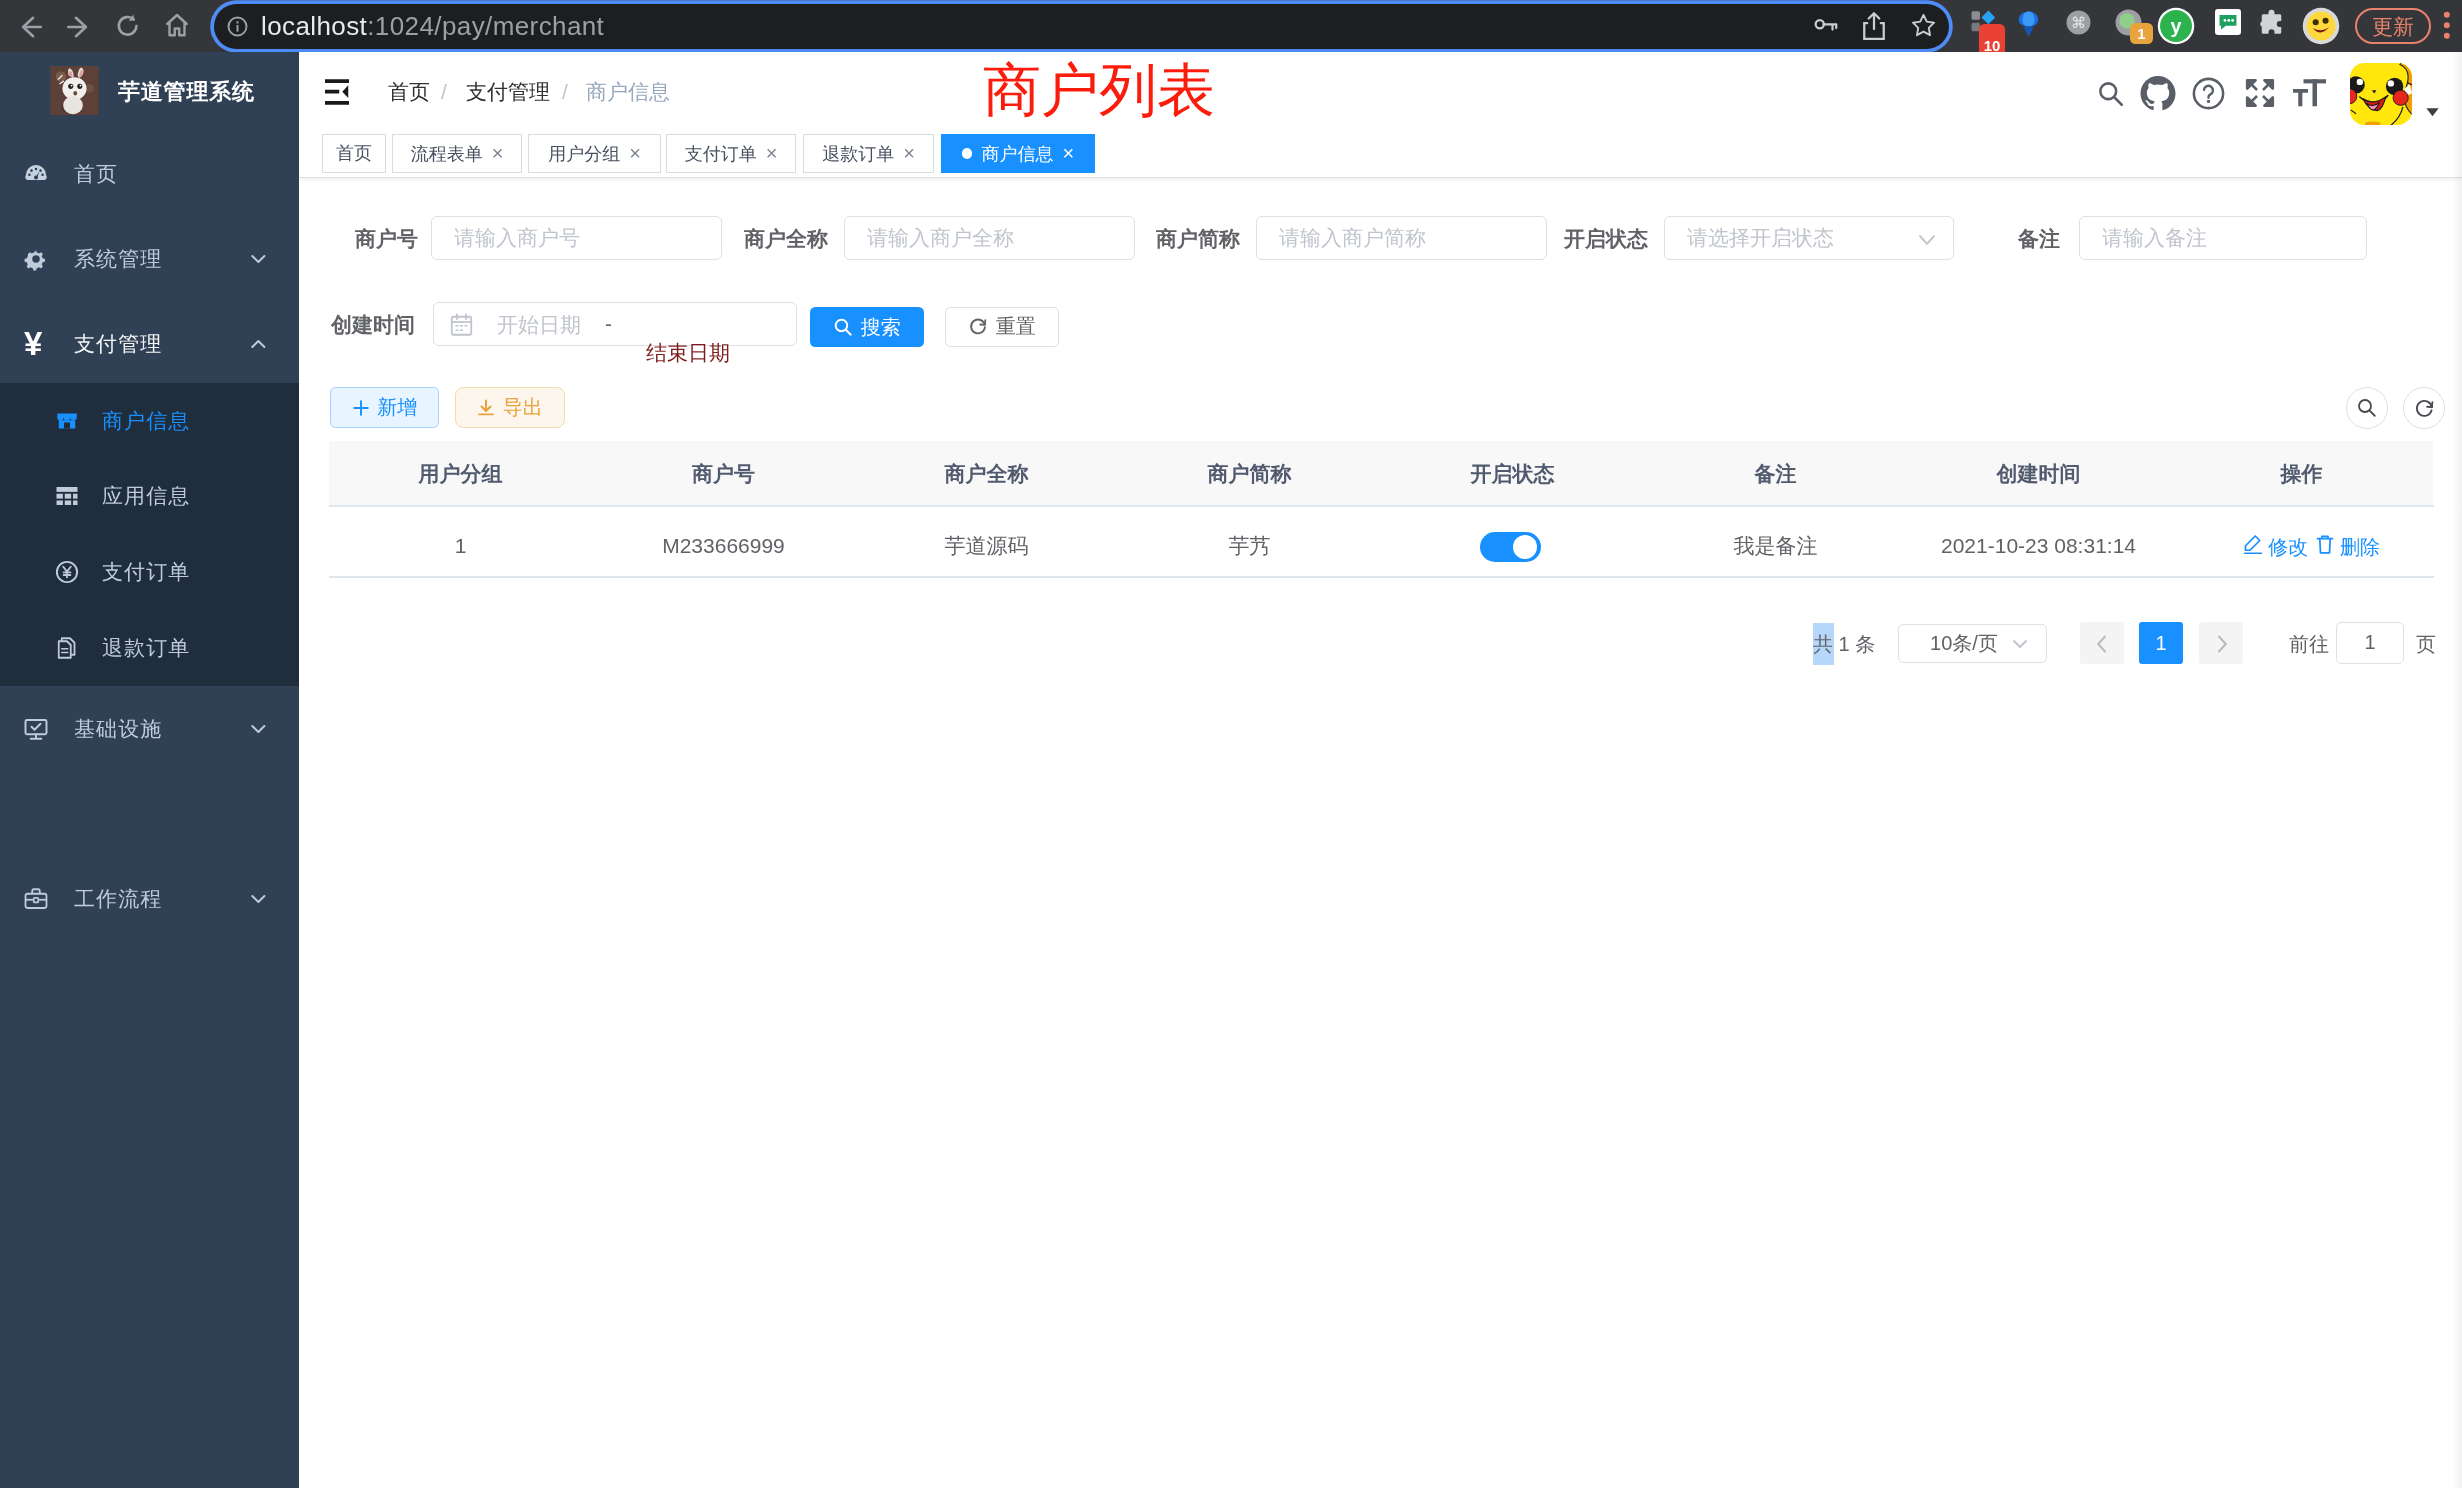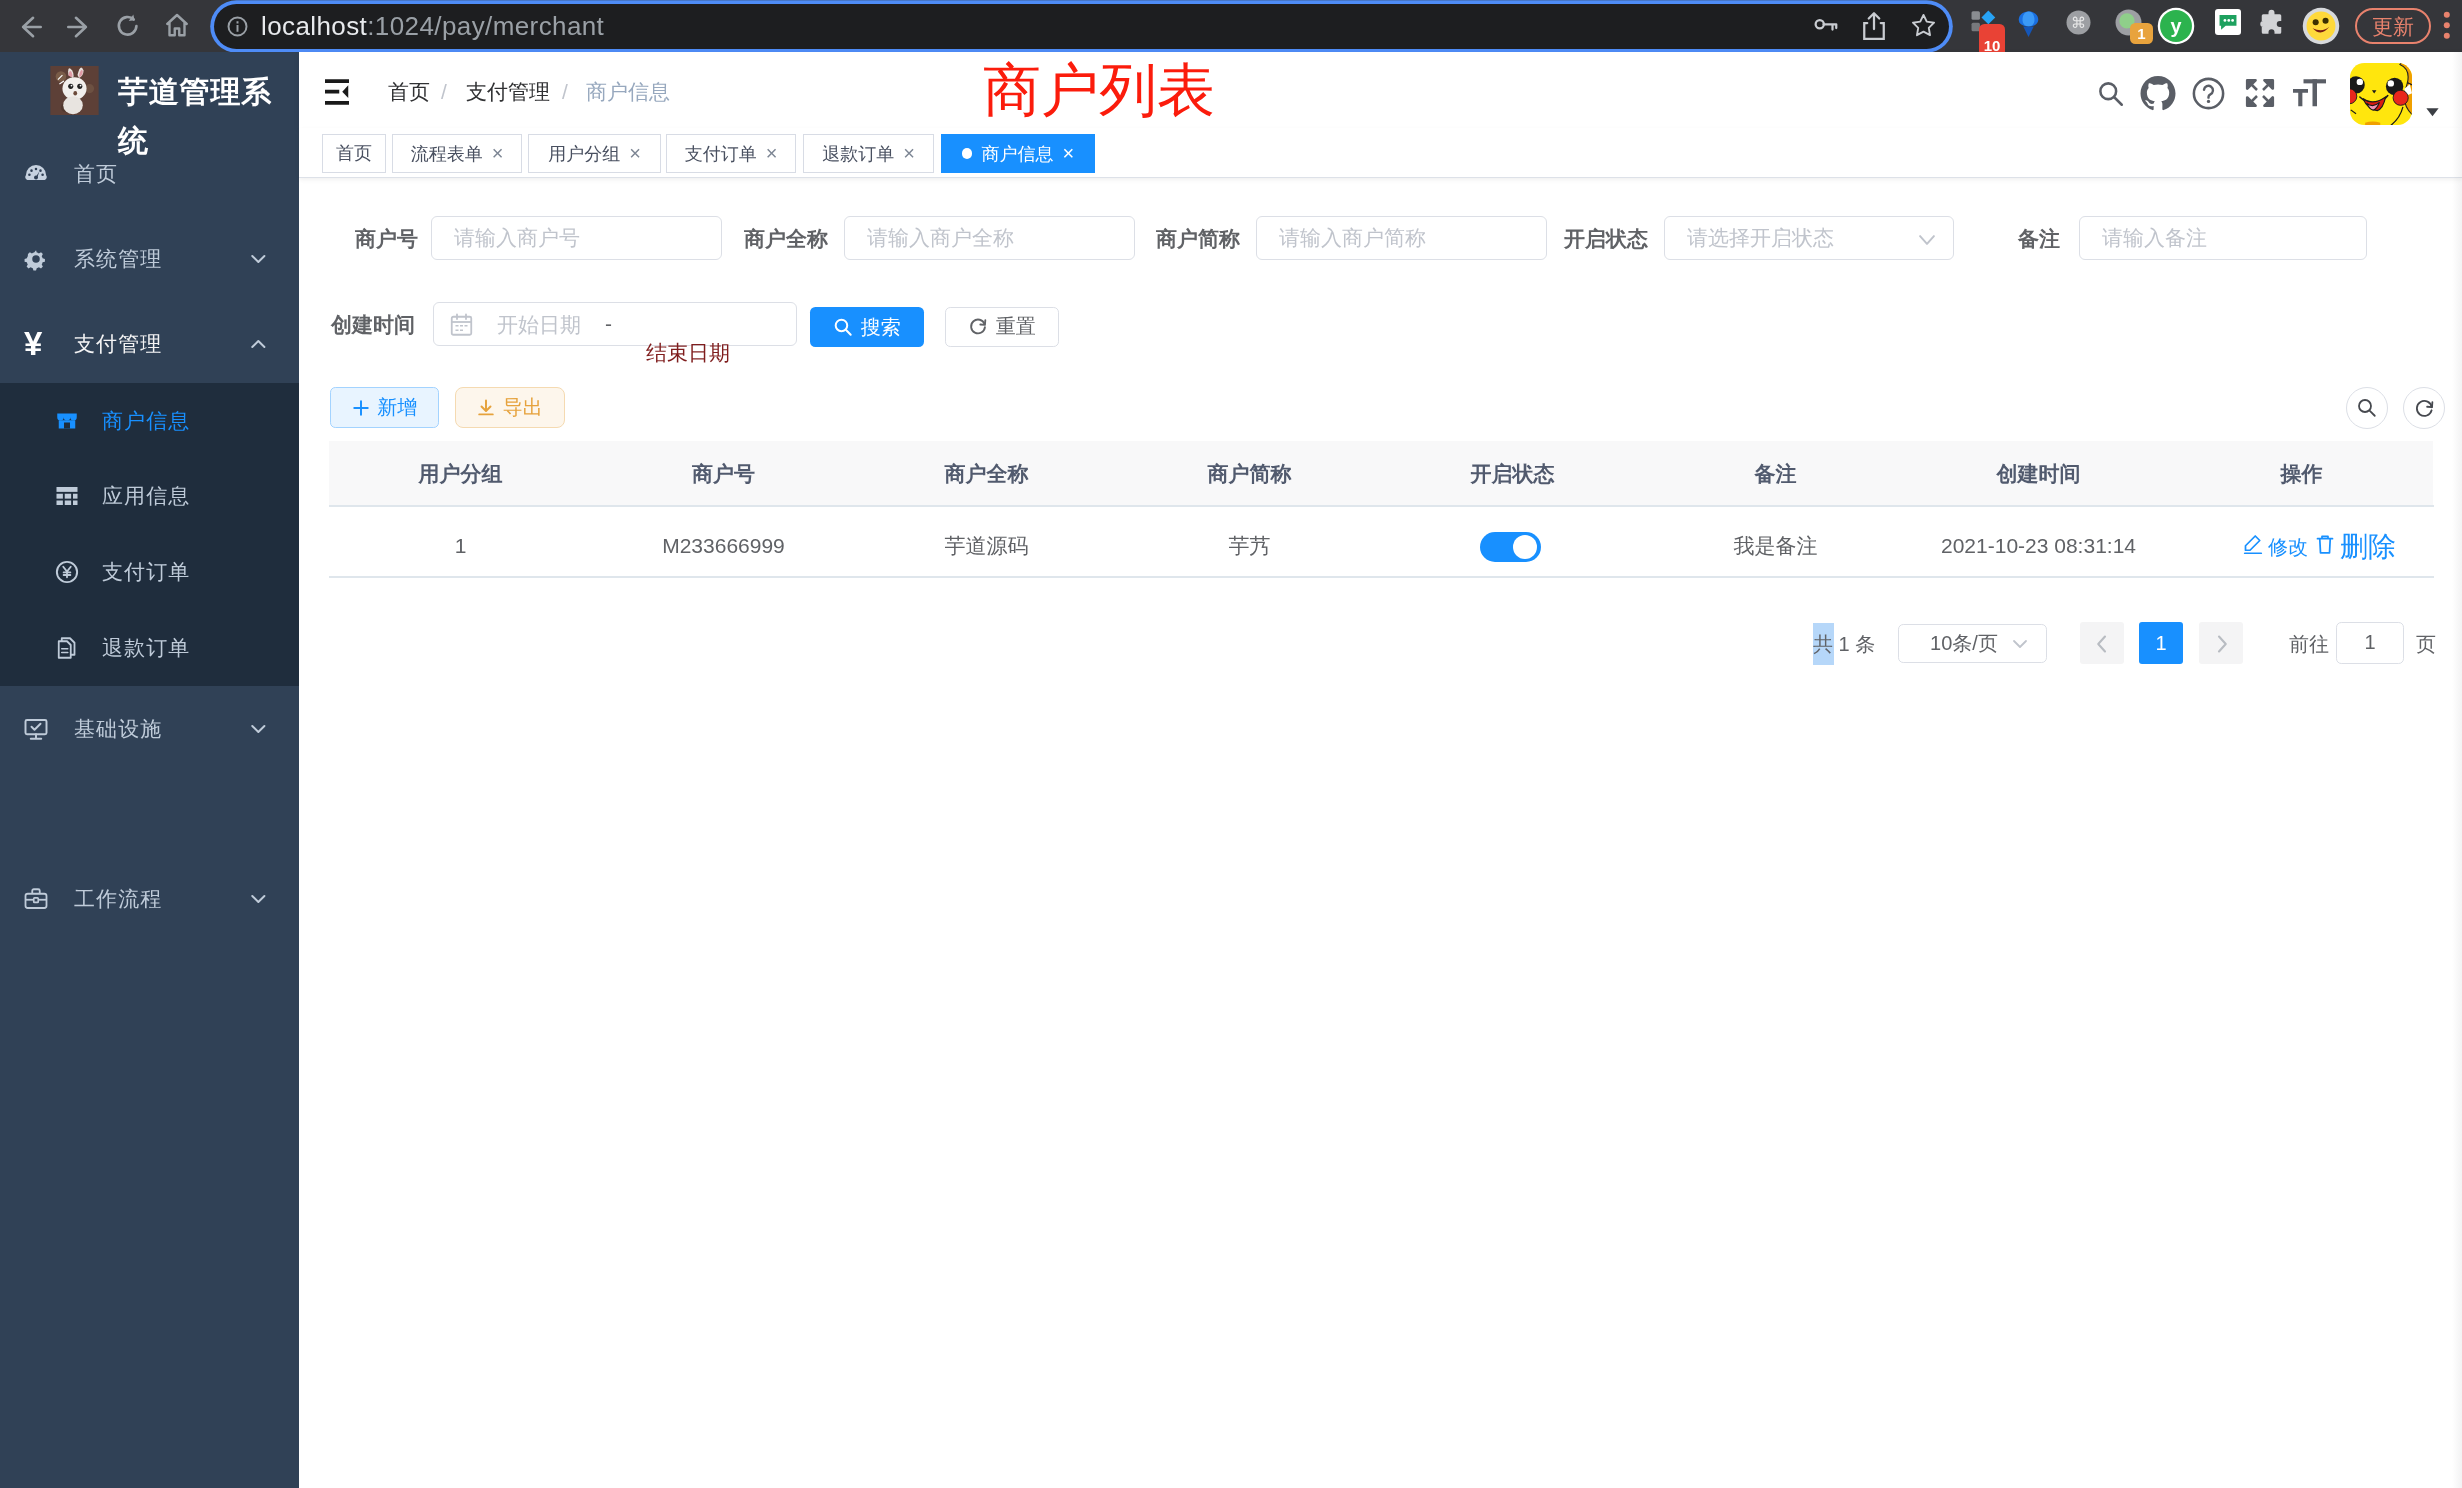--- a/index.html
+++ b/index.html
@@ -15,21 +15,21 @@
 
 
 #sidebar { position:absolute; left:0; top:52px; width:299px; height:1437px; background:#304156; }
 #submenu-bg { position:absolute; left:0; top:331px; width:299px; height:303px; background:#1f2d3d; }
 .menu-item { position:absolute; left:0; width:299px; height:85px; }
 .mi-text { position:absolute; left:74px; top:50%; transform:translateY(-50%); font-size:21px; color:#bfcbd9; letter-spacing:1.1px; }
 .mi-icon { position:absolute; left:24px; top:50%; transform:translateY(-50%); width:24px; height:24px; }
 .mi-arrow { position:absolute; left:250px; top:50%; transform:translateY(-50%); width:16.7px; height:16.7px; }
 .sub-item .mi-text { left:102px; }
 .sub-item .mi-icon { left:55px; }
-#logo-title { position:absolute; left:118px; top:15px; height:49px; line-height:49px; color:#fff; font-weight:bold; font-size:30px; letter-spacing:0.8px; }
+#logo-title { position:absolute; left:118px; top:15px; height:49px; line-height:49px; color:#fff; font-weight:bold; font-size:22px; letter-spacing:0.8px; }
 
 
 #navbar { position:absolute; left:299px; top:52px; width:2164px; height:76px; background:#fff; box-shadow:0 1.5px 6px rgba(0,21,41,.08); }
 .crumb { position:absolute; top:0; height:76px; line-height:79px; font-size:21px; }
 .nav-ic { position:absolute; top:0; }
 
 
 #tags { position:absolute; left:299px; top:128px; width:2164px; height:50px; background:#fff; border-bottom:1.5px solid #dde1e8; box-shadow:0 1.5px 4.5px rgba(0,0,0,.06); }
 .tag { position:absolute; top:6px; height:39px; background:#fff; border:1.5px solid #d8dce5; color:#495060; font-size:18px; text-align:center; line-height:36px; }
 .tag .x { display:inline-block; margin-left:9px; color:#7d8694; font-size:20px; }
@@ -434,21 +434,21 @@
 <div class="abs" style="left:1513px;top:535px;width:24px;height:24px;background:#fff;border-radius:50%;"></div>
 
 <svg class="abs" style="left:2243px;top:533px" width="20" height="21" viewBox="0 0 26 28">
       <path d="M16 4 L22 10 L9 23 H3 V17 Z" stroke="#1890ff" stroke-width="2.3" fill="none" stroke-linejoin="round"></path>
       <path d="M2 27 H24" stroke="#1890ff" stroke-width="2.3" stroke-linecap="round"></path>
     </svg>
 <div class="abs" style="left:2268px;top:525px;font-size:20px;color:#1890ff;line-height:44px;">修改</div>
 <svg class="abs" style="left:2316px;top:534px" width="18" height="20.5" viewBox="0 0 24 27">
       <path d="M2 6 H22 M8 6 V3 H16 V6 M5 6 L6 25 H18 L19 6" stroke="#1890ff" stroke-width="2.3" fill="none" stroke-linejoin="round" stroke-linecap="round"></path>
     </svg>
-<div class="abs" style="left:2340px;top:525px;font-size:28px;color:#1890ff;line-height:44px;">删除</div>
+<div class="abs" style="left:2340px;top:525px;font-size:20px;color:#1890ff;line-height:44px;">删除</div>
 
 <div class="abs" style="left:1813px;top:623px;width:21px;height:42px;background:#b6d7f9;"></div>
 <div class="pg" style="left:1813px;top:623px;height:42px;line-height:42px;">共 1 条</div>
 <div class="abs" style="left:1898px;top:624px;width:149px;height:39px;border:1.5px solid #dcdfe6;border-radius:5.3px;background:#fff;"></div>
 <div class="pg" style="left:1926px;top:624px;width:76px;height:39px;line-height:39px;text-align:center;">10条/页</div>
 <svg class="abs" style="left:2011px;top:635px" width="18" height="18" viewBox="0 0 24 24">
       <path d="M4 8 L12 16 L20 8" stroke="#c0c4cc" stroke-width="2.4" fill="none" stroke-linecap="round" stroke-linejoin="round"></path>
     </svg>
 <div class="abs" style="left:2080px;top:622px;width:44px;height:42px;background:#f4f4f5;border-radius:3px;"></div>
 <svg class="abs" style="left:2093px;top:634px" width="18" height="20" viewBox="0 0 24 26">

